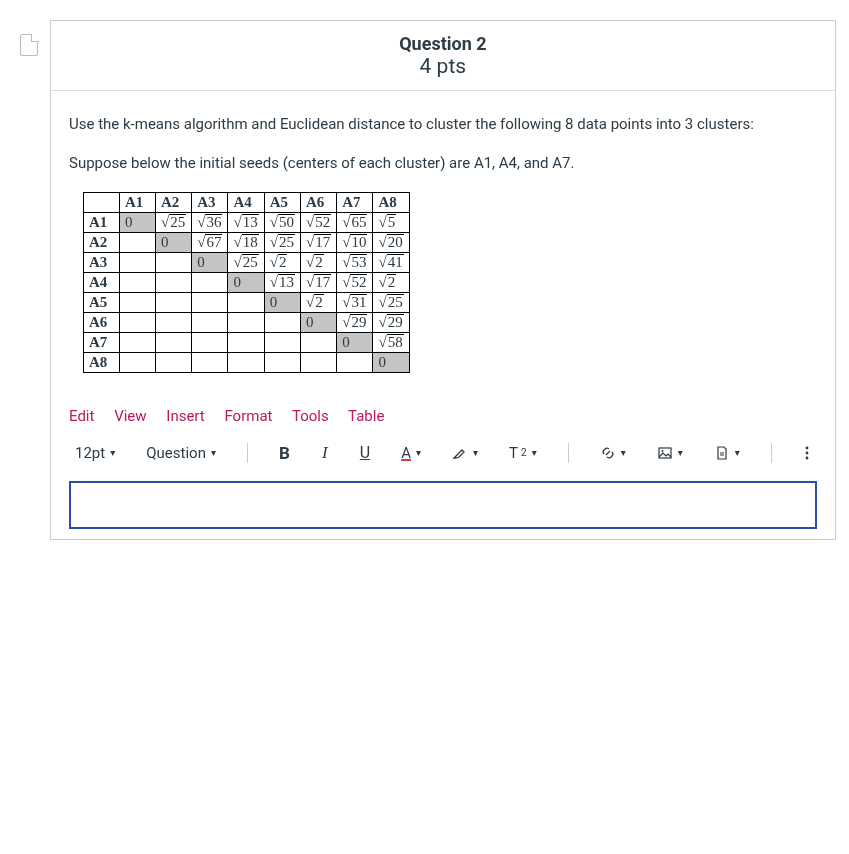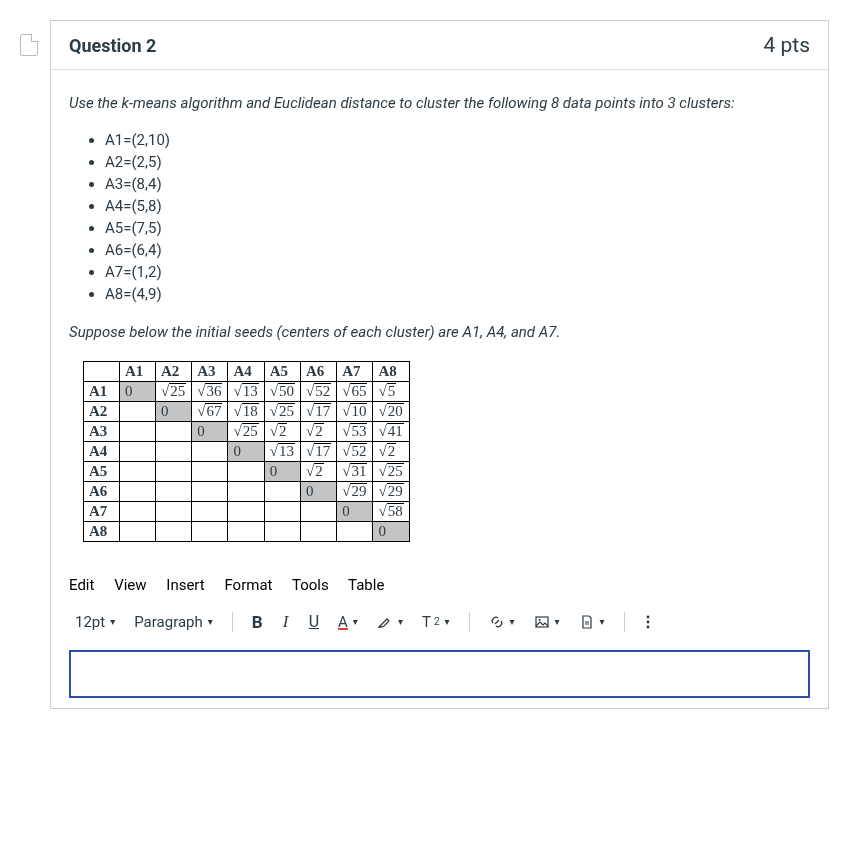--- a/index.html
+++ b/index.html
@@ -9,36 +9,36 @@
     font-family: -apple-system, BlinkMacSystemFont, "Segoe UI", Roboto, Helvetica, Arial, sans-serif;
     color: #2D3B45;
     background: #fff;
     font-size: 15px;
     width: 849px;
   }
   .outer-row { display: flex; align-items: flex-start; gap: 12px; }
   .doc-icon { width: 18px; height: 22px; border: 1.5px solid #bbb; border-radius: 2px; position: relative; flex: 0 0 auto; margin-top: 14px; }
   .doc-icon::after { content:""; position:absolute; top:-1.5px; right:-1.5px; width:7px; height:7px; background:#fff; border-left:1.5px solid #bbb; border-bottom:1.5px solid #bbb; }
   .card { flex:1; border:1px solid #ccc; }
-  .header { display:flex; justify-content:space-between; align-items:center; padding:12px 18px; border-bottom:1px solid #ddd; }
+  .header { display:flex; justify-content:space-between; align-items:center; padding:12px 18px; border-bottom:1px solid #ddd;flex-direction:column; }
   .header h2 { margin:0; font-size:18px; font-weight:700; }
   .pts { font-size:21px; white-space:nowrap; }
   .body { padding:22px 18px 10px 18px; }
-  .body p { margin:0 0 16px 0; line-height:1.55;font-style:italic; }
+  .body p { margin:0 0 16px 0; line-height:1.55; }
   .body ul { margin:0 0 18px 0; padding-left: 36px; }
   .body li { margin:4px 0; }
   .matrix-wrap { padding-left:14px; }
   table.matrix { border-collapse:collapse; font-family: "Times New Roman", Times, serif; font-size:15px;padding-left:28px; }
   table.matrix th, table.matrix td { border:1px solid #000; padding:1px 5px; text-align:left; min-width:36px; height:20px; }
   table.matrix td.shaded { background:#c4c4c4; }
   .sqrt { white-space:nowrap; }
   .sqrt-bar { border-top:1px solid #000; padding:0 1px; display:inline-block; line-height:1; }
-  .editor-menus { margin-top:34px; font-size:15px; color:#000000; }
+  .editor-menus { margin-top:34px; font-size:15px; color:#be185d; }
   .editor-menus span { margin-right:16px; cursor:pointer; }
-  .toolbar { display:flex; align-items:center; gap:7px; margin-top:14px; color:#2D3B45; font-size:15px; }
+  .toolbar { display:flex; align-items:center; gap:19px; margin-top:14px; color:#2D3B45; font-size:15px; }
   .tb-group-sep { width:1px; height:20px; background:#ccc; margin:0 6px; }
   .tb-btn { display:inline-flex; align-items:center; gap:3px; padding:4px 6px; cursor:pointer; min-width:20px; justify-content:center; }
   .tb-btn svg { display:block; }
   .chev { font-size:10px; padding-left:2px; }
   .editor-area { border:2px solid #2b4ea8; margin-top:14px; height:48px; background:#fff; }
   .b { font-weight:700; font-size:17px; }
   .i { font-style:italic; font-family:"Times New Roman", serif; font-size:17px; }
   .u { text-decoration:underline; font-size:16px; }
   .a-color { text-decoration:underline; text-decoration-color:#d43c3c; text-decoration-thickness:2px; font-size:15px; }
   .t2 { font-size:15px; }
@@ -52,30 +52,20 @@
 
   <div class="card">
     <div class="header">
       <h2>Question 2</h2>
       <div class="pts">4 pts</div>
     </div>
 
     <div class="body">
       <p>Use the k-means algorithm and Euclidean distance to cluster the following 8 data points into 3 clusters:</p>
 
-      <ul>
-        <li>A1=(2,10)</li>
-        <li>A2=(2,5)</li>
-        <li>A3=(8,4)</li>
-        <li>A4=(5,8)</li>
-        <li>A5=(7,5)</li>
-        <li>A6=(6,4)</li>
-        <li>A7=(1,2)</li>
-        <li>A8=(4,9)</li>
-      </ul>
 
       <p>Suppose below the initial seeds (centers of each cluster) are A1, A4, and A7.</p>
 
       <div class="matrix-wrap">
         <table class="matrix">
           <thead>
               <tr id="matrix-head">
                 <th></th>
                 <th>A1</th>
                 <th>A2</th>
@@ -188,21 +178,21 @@
         <span>Tools</span>
         <span>Table</span>
       </div>
 
       <div class="toolbar">
         <div class="tb-btn">
           <span>12pt</span>
           <span class="chev">▾</span>
         </div>
         <div class="tb-btn">
-          <span>Paragraph</span>
+          <span>Question</span>
           <span class="chev">▾</span>
         </div>
         <div class="tb-group-sep"></div>
         <div class="tb-btn b">B</div>
         <div class="tb-btn i">I</div>
         <div class="tb-btn u">U</div>
         <div class="tb-btn">
           <span class="a-color">A</span>
             <span class="chev">▾</span>
         </div>

